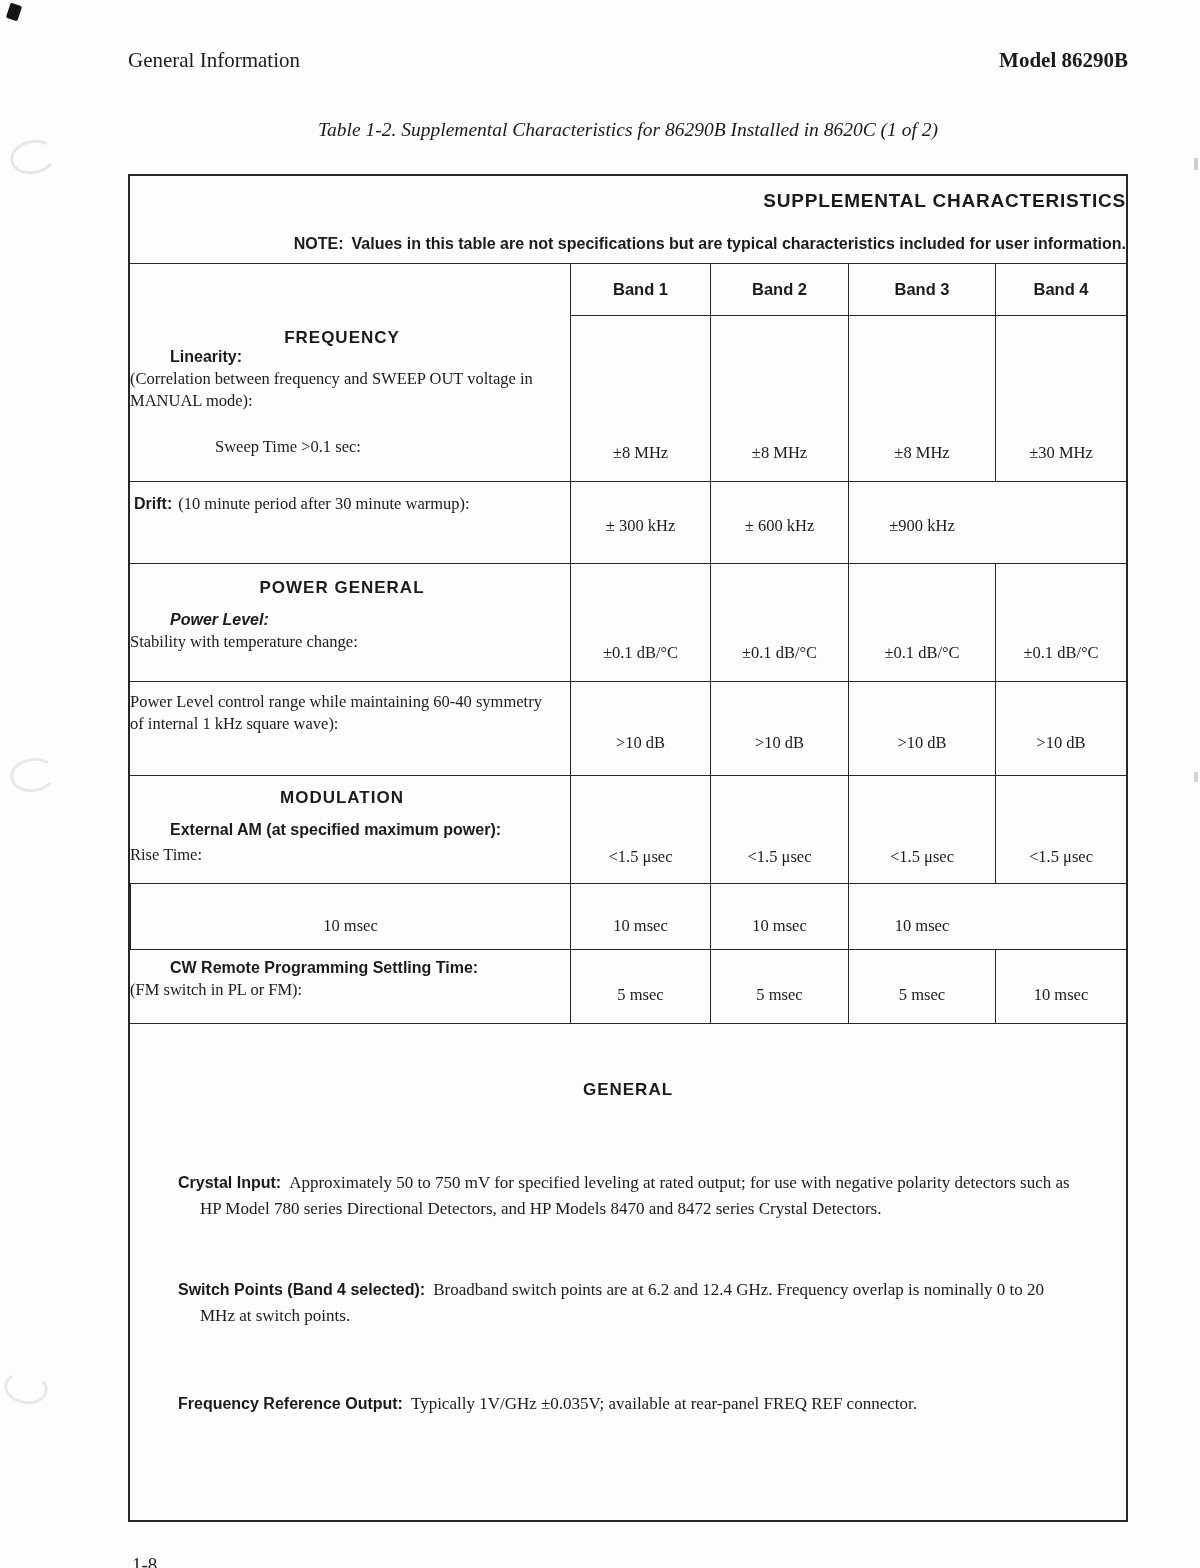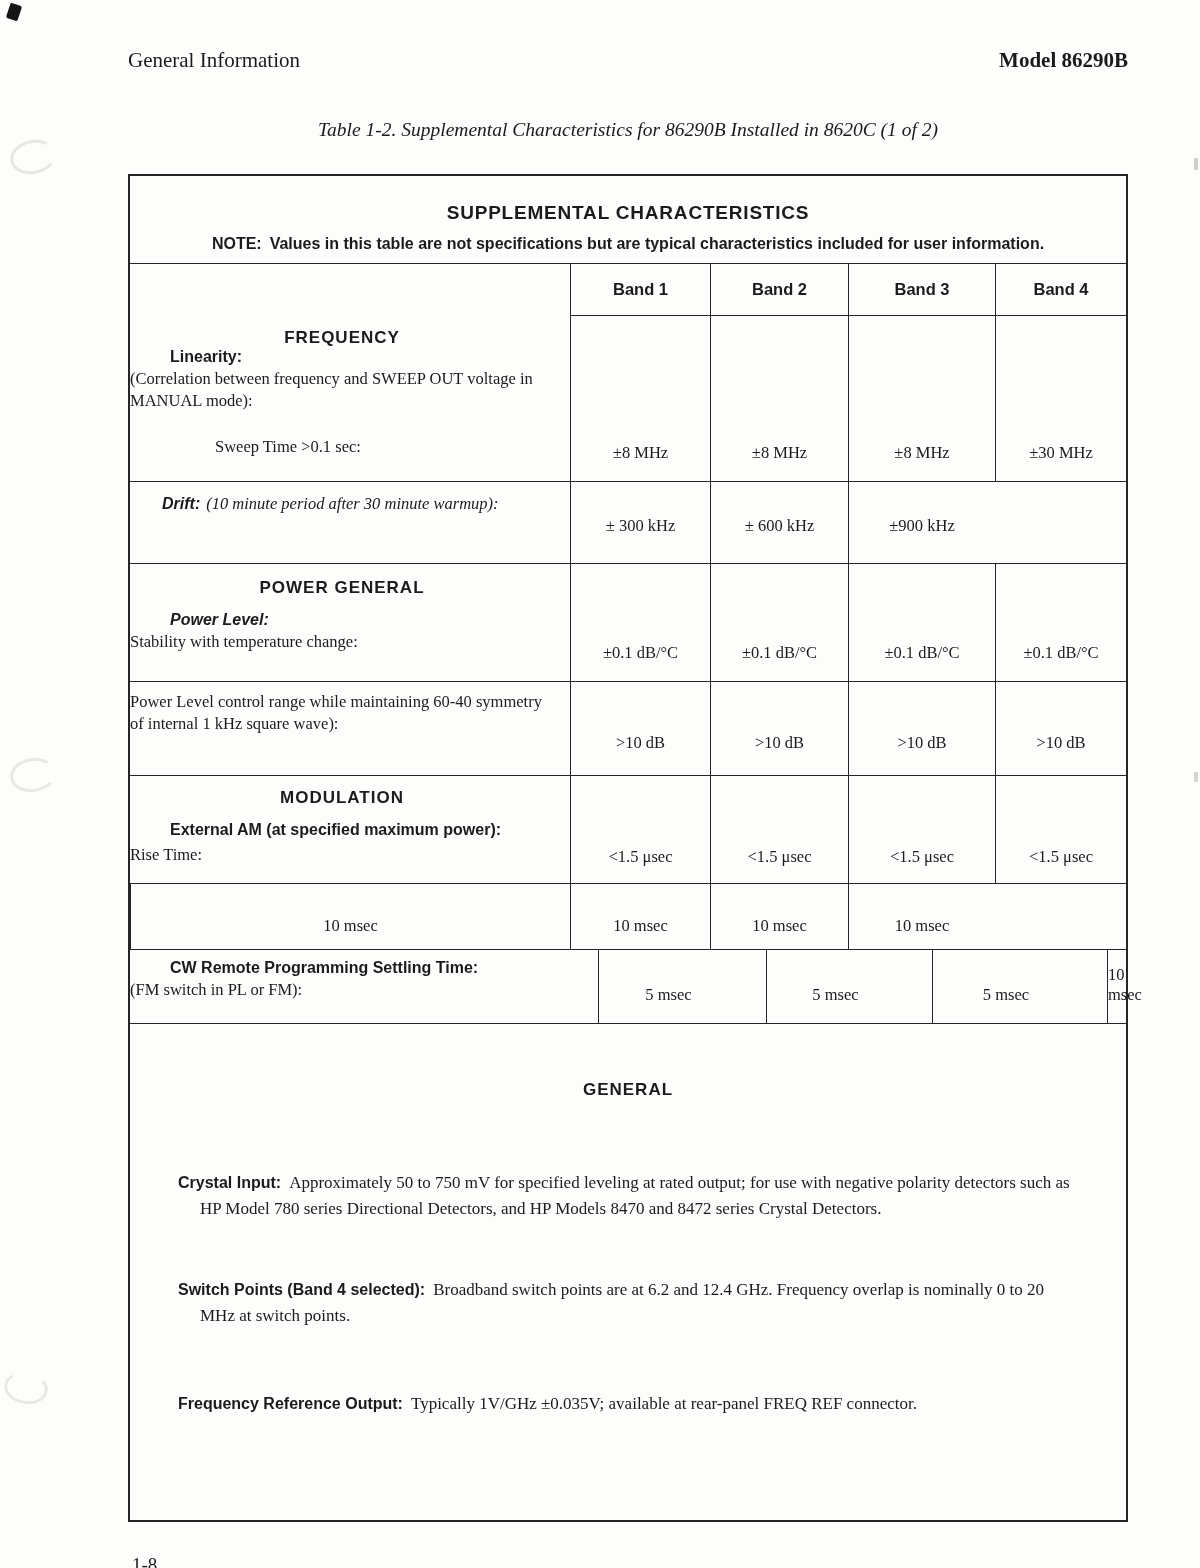--- a/index.html
+++ b/index.html
@@ -48,31 +48,31 @@
   .spec-table {
     margin: 33px 0 0 128px;
     width: 1000px;
     border: 2px solid #262626;
     background: #fdfdfb;
   }
 
   .title-block {
     height: 88px;
     border-bottom: 1.7px solid #262626;
-    padding-top: 26px;
-    text-align: center;
+    padding-top: 14px;
+    text-align: right;
   }
   .t-title {
     font-family: "Liberation Sans", sans-serif;
     font-weight: bold;
     font-size: 19px;
     letter-spacing: 0.8px;
   }
   .t-note {
-    margin-top: 11px;
+    margin-top: 23px;
     font-family: "Liberation Sans", sans-serif;
     font-weight: bold;
     font-size: 16px;
   }
   .t-note .note-label { margin-right: 8px; }
 
   
   .trow {
     display: grid;
     grid-template-columns: 440px 140px 138px 147px 1fr;
@@ -119,21 +119,21 @@
     font-family: "Liberation Sans", sans-serif;
     font-weight: bold;
     font-size: 16px;
     margin-right: 6px;
   }
   .pdesc { font-size: 16.5px; line-height: 1.32; }
 
   .ind-a { padding-left: 40px; }
   .ind-b { }
   .ind-c { padding-left: 85px; }
-  .hang  { padding-left: 54px; text-indent: -22px; font-style: italic; }
+  .hang  { padding-left: 26px; text-indent: -22px; }
 
   
   .r-a { height: 166px; --vpad: 18px; }
   .r-a .sec-head { margin-top: 12px; }
   .r-a .plabel { }
   .r-a .desc1 { margin-top: 2px; }
   .r-a .desc2 { margin-top: 24px; }
 
   .r-b { height: 82px; --vpad: 27px; }
   .r-b .hang { padding-top: 11px; }
@@ -148,21 +148,21 @@
 
   .r-e { height: 108px; --vpad: 16px; }
   .r-e .sec-head { margin-top: 12px; }
   .r-e .plabel { margin-top: 13px; }
   .r-e .desc1 { margin-top: 5px; }
 
   .r-f { height: 66px; --vpad: 13px; }
   .r-f .plabel { margin-top: 9px; }
   .r-f .desc1 { margin-top: 2px; }
 
-  .r-g { height: 74px; gap: 28px; --vpad: 18px; }
+  .r-g { height: 74px; --vpad: 18px; }
   .r-g .plabel { margin-top: 9px; }
   .r-g .desc1 { margin-top: 2px; }
 
   
   .general-block { height: 440px; }
   .g-head {
     margin-top: 56px;
     text-align: center;
     font-family: "Liberation Sans", sans-serif;
     font-weight: bold;

